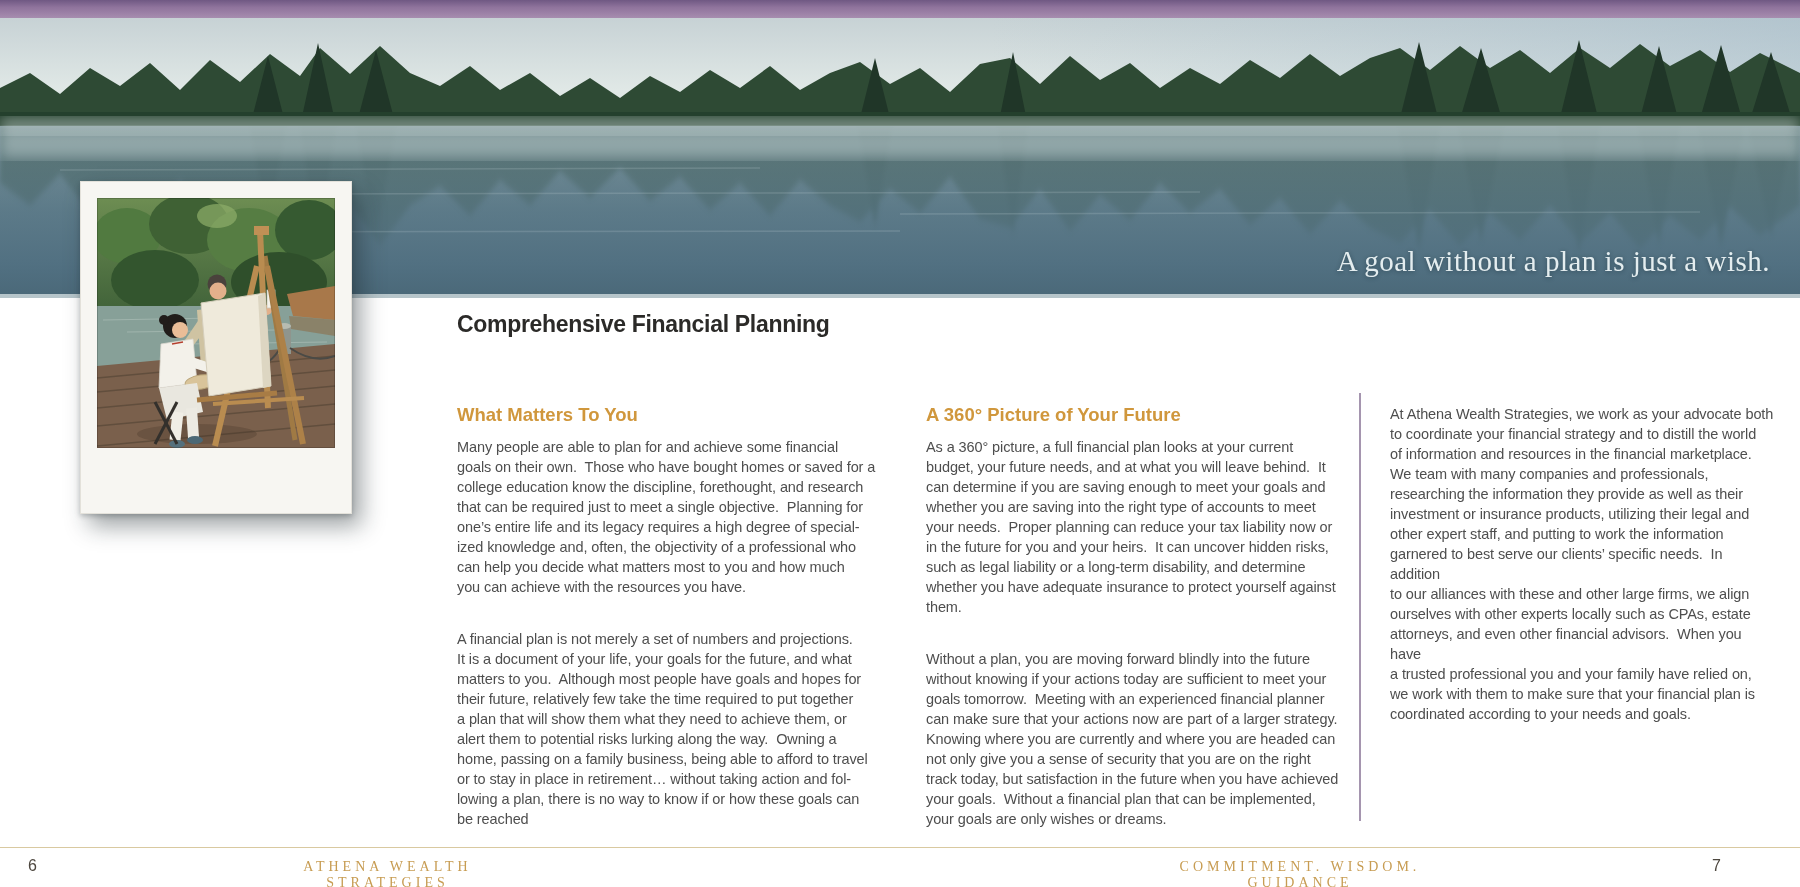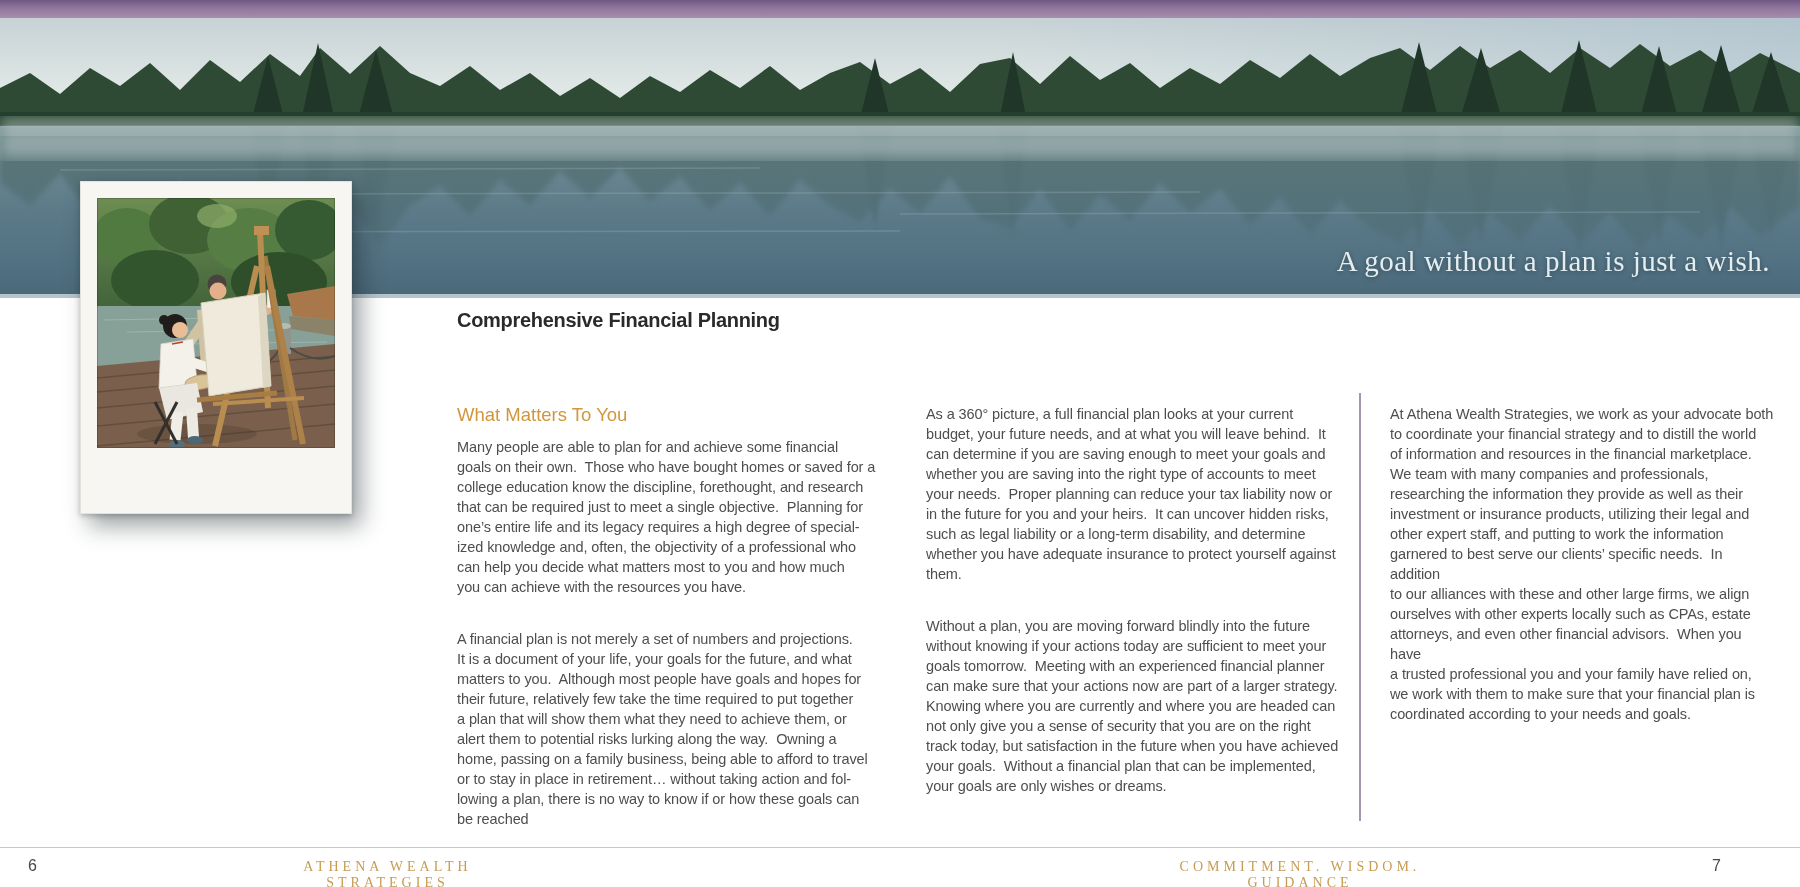--- a/index.html
+++ b/index.html
@@ -19,26 +19,26 @@
 
   
   .polaroid{position:absolute;left:80px;top:181px;width:272px;height:333px;
     background:#f7f6f2;border:1px solid #e3e1da;box-sizing:border-box;
     box-shadow:9px 12px 22px rgba(25,35,40,.42),0 2px 5px rgba(25,35,40,.25);}
   .polaroid .photo{position:absolute;left:16px;top:16px;width:238px;height:250px;
     overflow:hidden;box-shadow:inset 0 0 0 1px rgba(0,0,0,.18);}
 
   
   .page-title{position:absolute;left:457px;top:296px;
-    font-size:20px;font-weight:700;color:#2b2a28;letter-spacing:-.3px;text-align:center;}
+    font-size:23px;font-weight:700;color:#2b2a28;letter-spacing:-.3px;text-align:center;}
   .col{position:absolute;top:404px;}
   .col1{left:457px;width:455px;}
   .col2{left:926px;width:432px;}
   .col3{left:1390px;width:386px;}
-  .col h2{margin:0 0 11px 0;font-size:18.5px;line-height:22px;font-weight:400;
+  .col h2{margin:0 0 11px 0;font-size:18.5px;line-height:22px;font-weight:700;
     color:#d0973c;letter-spacing:0;}
   .col p{margin:0 0 32px 0;font-size:14.5px;line-height:20px;color:#4e4e4e;
     letter-spacing:-.1px;white-space:pre-wrap;}
   .divider{position:absolute;left:1359px;top:393px;width:2px;height:428px;
     background:#a595af;}
 
   
   .footer-rule{position:absolute;left:0;top:847px;width:1800px;height:1px;
     background:#d9c9a0;}
   .page-num{position:absolute;top:857px;font-size:16px;color:#4d473f;}
@@ -217,20 +217,21 @@
 their future, relatively few take the time required to put together
 a plan that will show them what they need to achieve them, or
 alert them to potential risks lurking along the way.  Owning a
 home, passing on a family business, being able to afford to travel
 or to stay in place in retirement… without taking action and fol-
 lowing a plan, there is no way to know if or how these goals can
 be reached</p>
 </div>
 
 <div class="col col2">
+  <h2>A 360° Picture of Your Future</h2>
   <p>As a 360° picture, a full financial plan looks at your current
 budget, your future needs, and at what you will leave behind.  It
 can determine if you are saving enough to meet your goals and
 whether you are saving into the right type of accounts to meet
 your needs.  Proper planning can reduce your tax liability now or
 in the future for you and your heirs.  It can uncover hidden risks,
 such as legal liability or a long-term disability, and determine
 whether you have adequate insurance to protect yourself against
 them.</p>
   <p>Without a plan, you are moving forward blindly into the future

